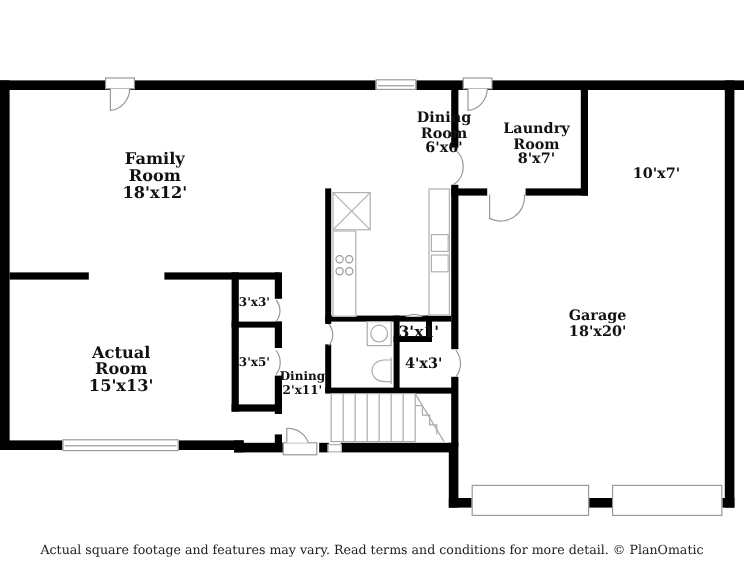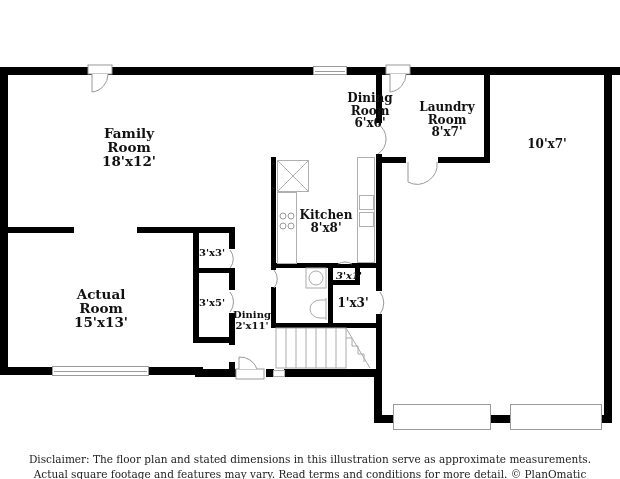--- a/index.html
+++ b/index.html
@@ -6,21 +6,21 @@
   body { width: 620px; height: 479px; position: relative; overflow: hidden; font-family: "DejaVu Serif", "Liberation Serif", serif; }
   .plan { position: absolute; left: 0; top: 0; width: 620px; height: 440px; }
   .w { position: absolute; background: #000; }
   .win { position: absolute; background: #fff; border: 1px solid #9a9a9a; box-sizing: border-box; }
   .win::after { content: ""; position: absolute; left: 1px; right: 1px; top: 50%; height: 0; border-top: 1px solid #9a9a9a; }
   .gdoor { position: absolute; background: #fff; border: 1px solid #9a9a9a; box-sizing: border-box; }
   .label { position: absolute; text-align: center; font-weight: bold; color: #111; line-height: 1.05; white-space: nowrap; transform: translateX(-50%); }
   .lg { font-size: 13.5px; }
   .md { font-size: 12px; }
   .sm { font-size: 10px; text-align: center; }
-  .xs { font-size: 10px; font-style: italic; }
+  .xs { font-size: 13px; }
   .fix { position: absolute; border: 1px solid #b0b0b0; box-sizing: border-box; background: #fff; }
   .disclaimer { position: absolute; left: 0; top: 452px; width: 620px; text-align: center; font-family: "DejaVu Serif", "Liberation Serif", serif; font-size: 10.5px; color: #222; line-height: 15px; }
   svg { position: absolute; overflow: visible; }
 </style>
 </head>
 <body>
 
 <div class="plan">
 
   <div class="w" style="left:0;top:67px;width:620px;height:8px;"></div>
@@ -154,43 +154,42 @@
     <div>6'x6'</div>
   </div>
   <div class="label md" style="left:447px;top:101px;">
     <div>Laundry</div>
     <div>Room</div>
     <div>8'x7'</div>
   </div>
   <div class="label md" style="left:547px;top:138px;">
     <div>10'x7'</div>
   </div>
-  <div class="label md" style="left:326px;top:209px;">
-    <div>Kitchen</div>
-    <div>8'x8'</div>
-  </div>
   <div class="label sm" style="left:212px;top:248px;">
     <div>3'x3'</div>
   </div>
   <div class="label sm" style="left:212px;top:298px;">
     <div>3'x5'</div>
   </div>
   <div class="label lg" style="left:101px;top:287px;">
     <div>Actual</div>
     <div>Room</div>
     <div>15'x13'</div>
   </div>
   <div class="label sm" style="left:252px;top:310px;">
     <div>Dining</div>
     <div>2'x11'</div>
   </div>
   <div class="label xs" style="left:349px;top:271px;">
     <div>3'x1'</div>
   </div>
   <div class="label md" style="left:353px;top:297px;">
-    <div>1'x3'</div>
+    <div>4'x3'</div>
+  </div>
+  <div class="label md" style="left:498px;top:257px;">
+    <div>Garage</div>
+    <div>18'x20'</div>
   </div>
 </div>
 
 <div class="disclaimer">
-  <div>Disclaimer: The floor plan and stated dimensions in this illustration serve as approximate measurements.</div>
   <div>Actual square footage and features may vary. Read terms and conditions for more detail. © PlanOmatic</div>
 </div>
 
 </body></html>

